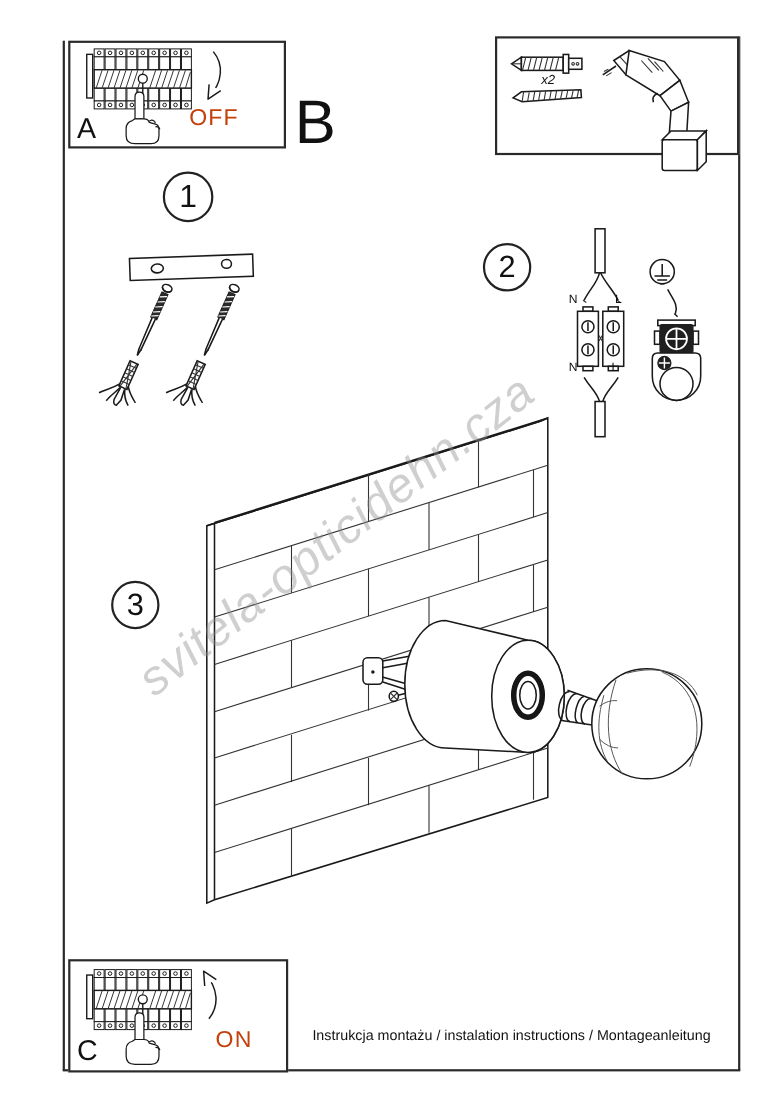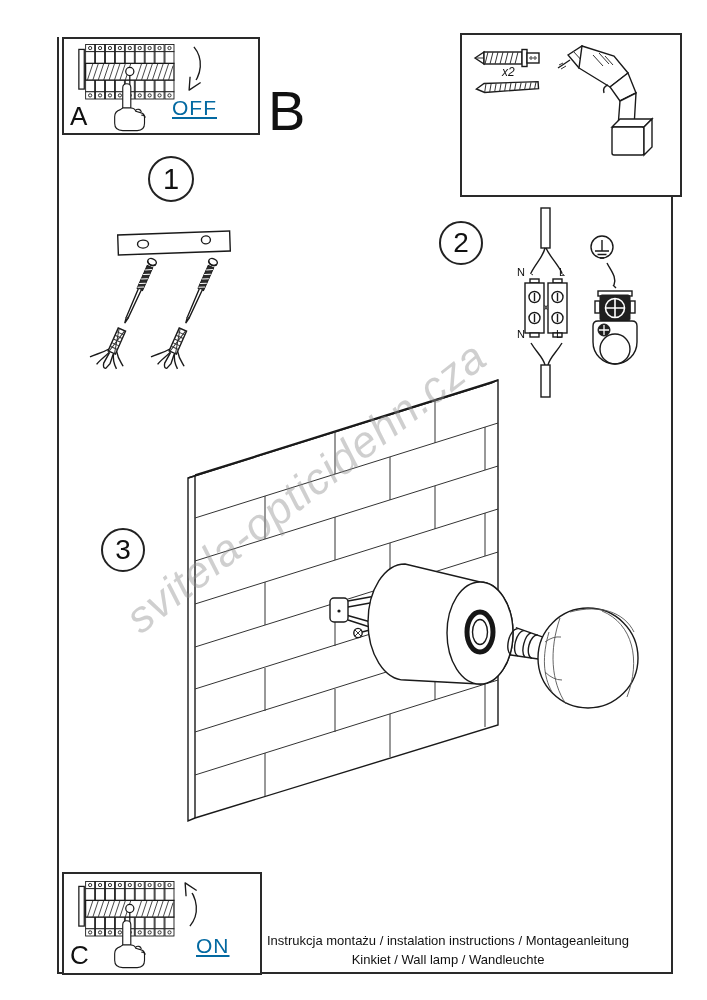--- a/index.html
+++ b/index.html
@@ -4,21 +4,21 @@
 <style>
   html,body{margin:0;padding:0;background:#fff;}
   body{width:707px;height:1000px;position:relative;overflow:hidden;
        font-family:"Liberation Sans", sans-serif;color:#1a1a1a;}
   .frame-line{position:absolute;background:#2a2a2a;}
   .box{position:absolute;border:2px solid #2a2a2a;background:#fff;box-sizing:border-box;}
   .step-circle{position:absolute;border:2px solid #222;border-radius:50%;
        display:flex;align-items:center;justify-content:center;background:#fff;
        font-size:29px;color:#111;}
   .corner-label{position:absolute;font-size:26px;color:#111;}
-  .state-label{position:absolute;font-size:21px;letter-spacing:1px;color:#0369a1;text-decoration:underline;}
+  .state-label{position:absolute;font-size:21px;letter-spacing:1px;color:#c2410c;}
   .wire-label{position:absolute;font-size:11px;color:#111;}
   .big-letter{position:absolute;font-size:56px;color:#111;}
   .footer{position:absolute;font-size:13px;line-height:19px;color:#111;}
   .qty{position:absolute;font-size:12px;font-style:italic;color:#111;}
   .watermark{position:absolute;left:6px;top:462px;width:600px;text-align:center;
        transform:rotate(-38deg);font-size:44px;font-style:italic;letter-spacing:1px;
        color:#8f8f8f;opacity:.42;pointer-events:none;white-space:nowrap;}
   svg{position:absolute;overflow:visible;}
   .ln{stroke:#1a1a1a;stroke-width:1.4;fill:none;}
   .lnf{stroke:#1a1a1a;stroke-width:1.4;fill:#fff;}
@@ -100,21 +100,21 @@
   </svg>
   <svg style="left:116px;top:6px;" width="24" height="48" viewBox="0 0 24 50">
     <use href="#arrow-swoosh"></use>
   </svg>
   <span class="state-label" style="left:108px;top:57px;">OFF</span>
   <span class="corner-label" style="left:6px;top:62px;">A</span>
 </div>
 
 <span class="big-letter" style="left:268px;top:78px;">B</span>
 
-<div class="box" style="left:460px;top:33px;width:222px;height:164px;">
+<div class="box" style="left:450px;top:33px;width:222px;height:108px;">
   <svg style="left:0;top:0;" width="222" height="132" viewBox="0 0 222 132">
 
     <g transform="translate(22,14)">
       <polygon points="-9,9 0,3 0,15" class="lnf" stroke-width="1.1"></polygon>
       <line x1="-8" y1="9" x2="0" y2="9" class="thin"></line>
       <rect x="0" y="3" width="38" height="12" class="lnf" stroke-width="1.1"></rect>
       <path d="M4,3 L1,15 M9,3 L6,15 M14,3 L11,15 M19,3 L16,15 M24,3 L21,15 M29,3 L26,15 M34,3 L31,15" class="thin"></path>
       <rect x="38" y="0.5" width="5" height="17" class="lnf" stroke-width="1.1"></rect>
       <rect x="43" y="4" width="12" height="10" class="lnf" stroke-width="1.1"></rect>
       <circle cx="47" cy="9" r="1.2" class="thin"></circle>
@@ -304,16 +304,15 @@
   </svg>
   <svg style="left:112px;top:6px;" width="24" height="48" viewBox="0 0 24 50">
     <g transform="translate(0,50) scale(1,-1)">
         <use href="#arrow-swoosh"></use>
       </g>
   </svg>
   <span class="state-label" style="left:108px;top:60px;margin-left:24px;">ON</span>
   <span class="corner-label" style="left:6px;top:66px;">C</span>
 </div>
 
-<div class="footer" style="left:267px;top:931px;text-align:center;">
+<div class="footer" style="left:284px;top:931px;">
   <div>Instrukcja montażu / instalation instructions / Montageanleitung</div>
-  <div>Kinkiet / Wall lamp / Wandleuchte</div>
 </div>
 
 </body></html>

